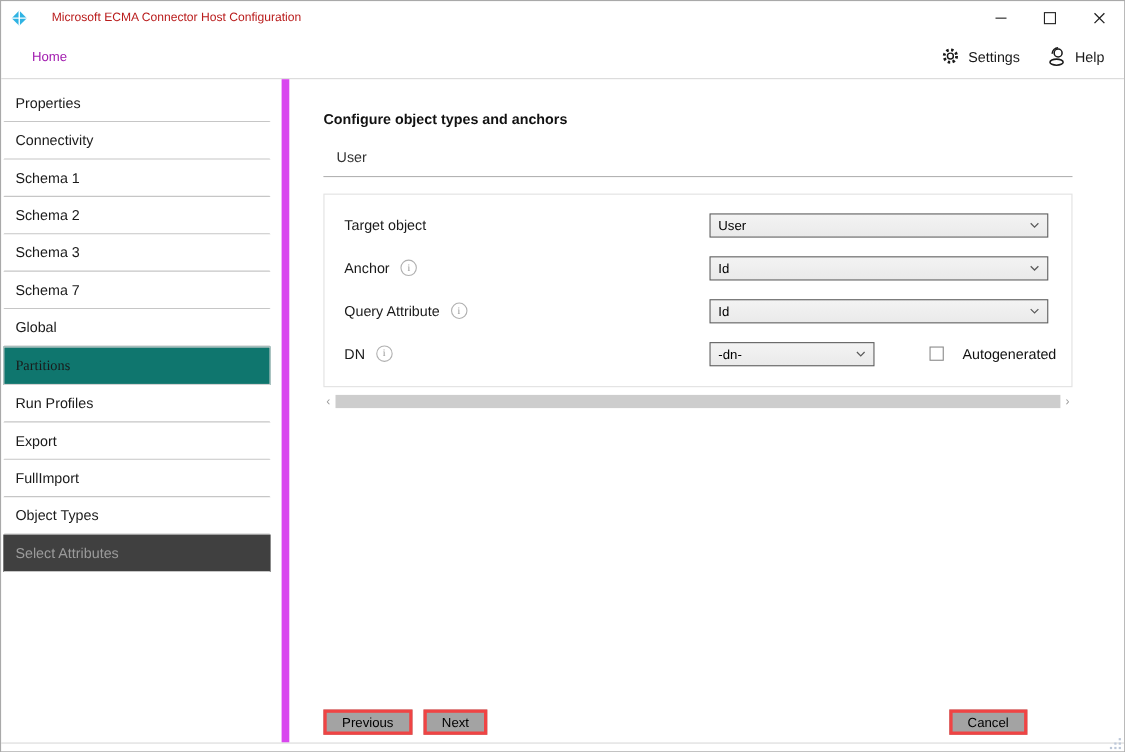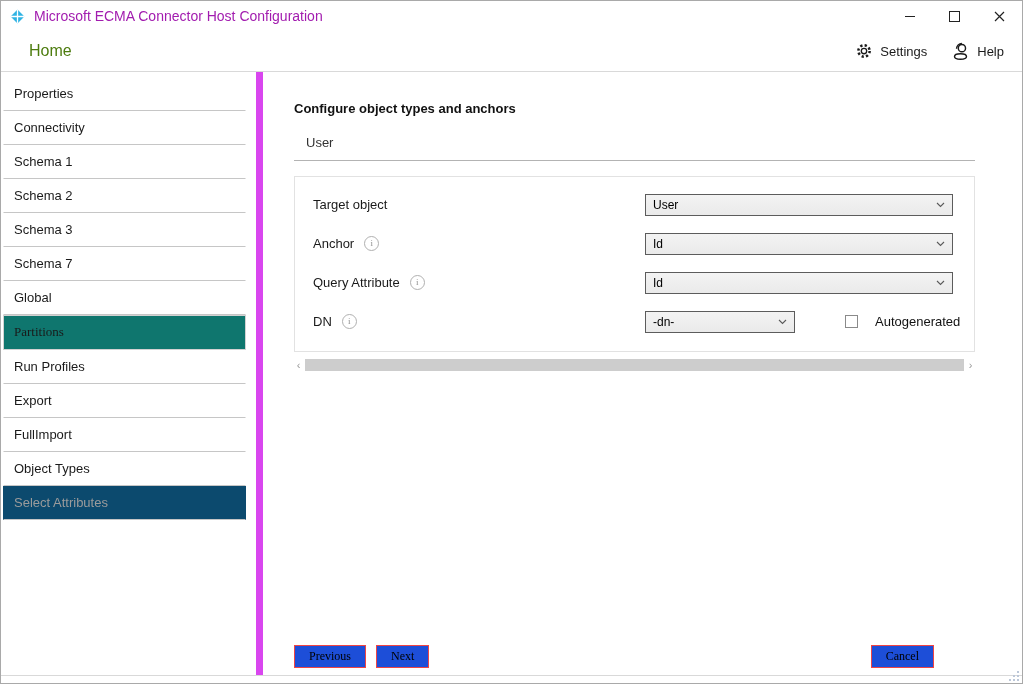--- a/index.html
+++ b/index.html
@@ -5,42 +5,42 @@
   html,body { margin:0; padding:0; background:#e8e8e8; font-family:"Liberation Sans", sans-serif; }
   .window {
     width:1023px; height:684px; margin:0 auto; background:#fff;
     border:1px solid #a9a9a9; box-sizing:border-box;
     display:flex; flex-direction:column; position:relative; overflow:hidden;
   }
 
   
   .titlebar { height:30px; flex:0 0 auto; display:flex; align-items:center; }
   .app-icon { margin-left:9px; display:flex; }
-  .title-text { margin-left:9px; font-size:14px; color:#a21caf; }
+  .title-text { margin-left:22px; font-size:11px; color:#b91c1c; }
   .win-controls { margin-left:auto; display:flex; height:100%; }
   .win-btn { width:45px; display:flex; align-items:center; justify-content:center; cursor:default; }
   .glyph-min { width:10px; border-top:1px solid #222; display:block; }
   .glyph-max { width:9px; height:9px; border:1px solid #222; display:block; }
 
   
   .menubar { height:41px; flex:0 0 auto; display:flex; align-items:center;
              padding:0 18px 0 28px; box-sizing:border-box; border-bottom:1px solid #d9d9d9; }
-  .menu-home { font-size:16px; color:#4d7c0f; }
+  .menu-home { font-size:12px; color:#a21caf; }
   .menu-right { margin-left:auto; display:flex; align-items:center; gap:24px; }
   .menu-item { display:flex; align-items:center; gap:7px; font-size:13px; color:#1a1a1a; }
 
   
   .content { flex:1 1 auto; display:flex; min-height:0; }
   .sidebar { width:262px; flex:0 0 auto; border-right:7px solid #d946ef;
              padding-top:5px; box-sizing:border-box; }
   .nav-item { margin:0 10px 0 2px; padding:8px 0 9px 10px; font-size:13px; color:#1a1a1a;
               border:1px solid transparent; border-bottom:1px solid #c6c6c6; box-sizing:border-box; }
   .nav-item.focused { border:1px solid #d2d2d2; background:#0f766e;font-family:Liberation Serif, serif; }
   .nav-item.active { font-weight:normal; }
-  .nav-item.disabled { background:#0c4a6e; color:#9b9b9b; }
+  .nav-item.disabled { background:#404040; color:#9b9b9b; }
 
   .main { flex:1 1 auto; position:relative; padding:29px 0 0 31px; box-sizing:border-box; }
   .page-heading { font-size:13px; font-weight:bold; color:#111; }
 
   .tab-strip { width:681px; margin-top:19px; border-bottom:1px solid #b3b3b3;
                padding:0 0 10px 12px; box-sizing:border-box; font-size:13px; color:#333; }
 
   .panel { width:681px; margin-top:15px; border:1px solid #e2e2e2; box-sizing:border-box;
            padding:8px 0 10px 0; background:#fff; }
   .frow { display:flex; align-items:center; height:39px; padding-left:18px; }
@@ -56,22 +56,22 @@
   .check-wrap { display:flex; align-items:center; gap:17px; margin-left:50px; font-size:13px; color:#111; }
   .checkbox { width:13px; height:13px; border:1px solid #8a8a8a; background:#fff; box-sizing:border-box; }
 
   .hscroll { width:681px; height:14px; margin-top:6px; display:flex; align-items:center; }
   .scroll-arrow { width:9px; flex:0 0 auto; font-size:11px; color:#9a9a9a; line-height:14px;
                   text-align:center; user-select:none; }
   .scroll-thumb { flex:1 1 auto; height:12px; background:#cdcdcd; margin:0 2px; }
 
   .footer-left { position:absolute; left:31px; bottom:7px; display:flex; gap:10px; }
   .footer-right { position:absolute; right:88px; bottom:7px; }
-  .btn { height:23px; padding:0 14px; background:#1d4ed8; border:1px solid #ef4444;
-         font-size:12px; color:#000; font-family:Liberation Serif, serif; cursor:default; }
+  .btn { height:23px; padding:0 14px; background:#a3a3a3; border:3px solid #ef4444;
+         font-size:12px; color:#000; font-family:Liberation Sans, sans-serif; cursor:default; }
 
   .footer-strip { height:7px; flex:0 0 auto; border-top:1px solid #d9d9d9; position:relative; }
   .resize-grip { position:absolute; right:2px; bottom:1px; display:block; }
 </style>
 </head>
 <body>
 
 <div class="window">
 
   <div class="titlebar">

